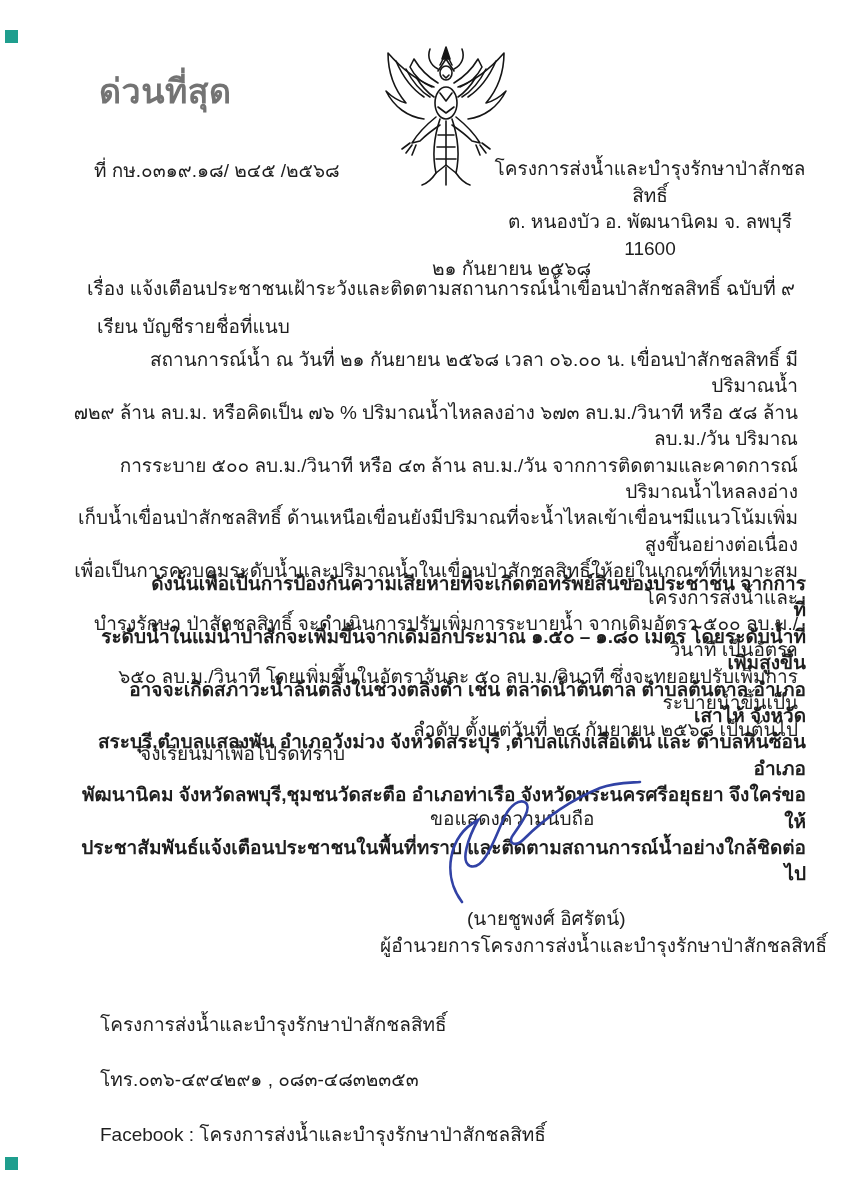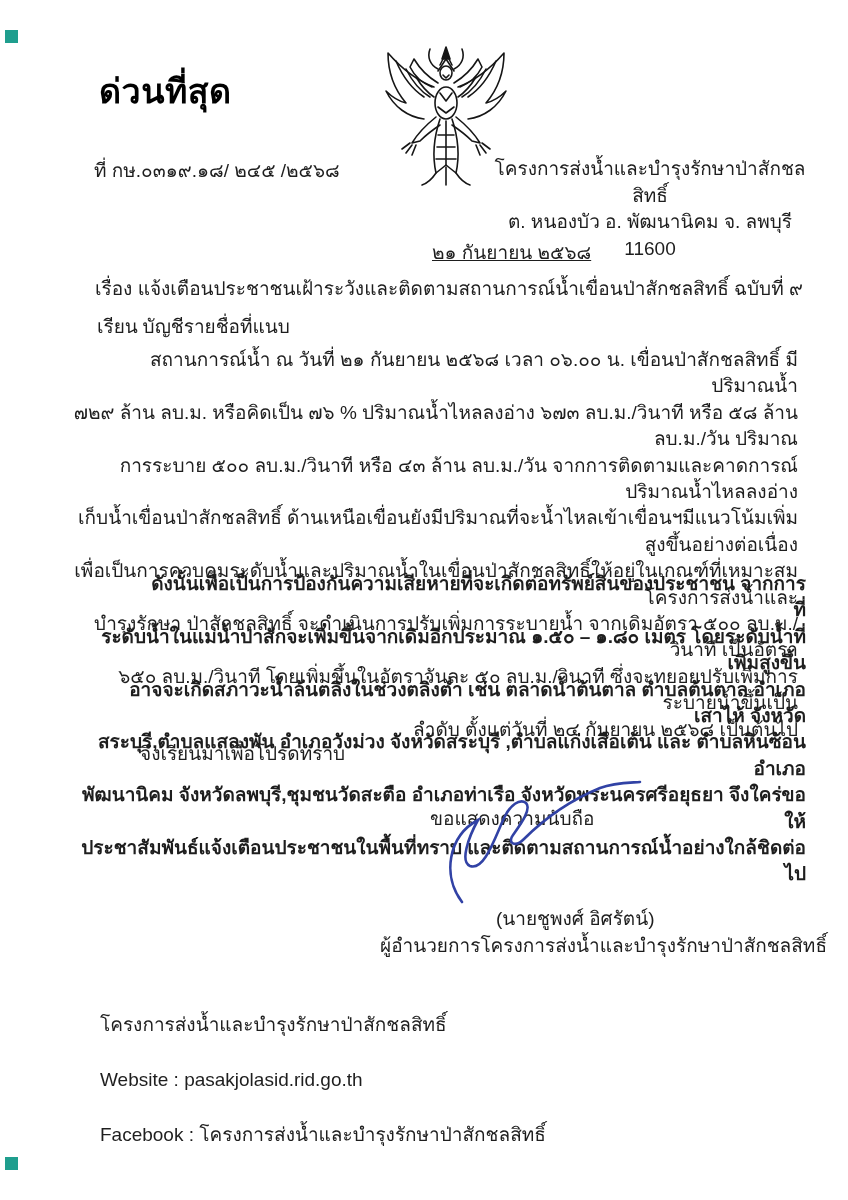--- a/index.html
+++ b/index.html
@@ -17,21 +17,21 @@
   .orgblock{width:312px;text-align:center;line-height:26.5px;font-size:19px;}
   .footerblock{line-height:27.6px;font-size:19px;white-space:pre-line;}
   svg{display:block;}
 </style>
 </head>
 <body>
 
 <div class="abs marker" style="left:5px;top:30px;background:#1f9e8e;"></div>
 <div class="abs marker" style="left:5px;top:1157px;background:#1f9e8e;"></div>
 
-<div class="abs urgent" style="left:99px;top:64px;color:#000000;">ด่วนที่สุด</div>
+<div class="abs urgent" style="left:99px;top:64px;color:#737373;">ด่วนที่สุด</div>
 
 <div class="abs" style="left:380px;top:44px;width:132px;height:146px;">
   <svg viewBox="0 0 132 144" width="132" height="146" aria-hidden="true">
     <g stroke="#161616" fill="none" stroke-width="1.6" stroke-linecap="round" stroke-linejoin="round">
       <path d="M66 2 L70 14 L62 14 Z" fill="#161616"></path>
       <path d="M60 20 L66 8 L72 20"></path>
       <path d="M58 26 L66 14 L74 26"></path>
       <ellipse cx="66" cy="28" rx="6" ry="7"></ellipse>
       <path d="M63 30 L66 33 L69 30"></path>
       <path d="M58 24 C50 20 47 12 50 4"></path>
@@ -61,23 +61,23 @@
   </svg>
 </div>
 
 <div class="abs t" style="left:94px;top:158px;">ที่ กษ.๐๓๑๙.๑๘/  ๒๔๕  /๒๕๖๘</div>
 
 <div class="abs orgblock" style="left:494px;top:156px;">
   <div>โครงการส่งน้ำและบำรุงรักษาป่าสักชลสิทธิ์</div>
   <div>ต. หนองบัว อ. พัฒนานิคม จ. ลพบุรี 11600</div>
 </div>
 
-<div class="abs t" style="left:432px;top:240px;text-decoration:underline;">๒๑  กันยายน ๒๕๖๘</div>
+<div class="abs t" style="left:432px;top:256px;">๒๑  กันยายน ๒๕๖๘</div>
 
-<div class="abs t" style="left:95px;top:276px;">เรื่อง  แจ้งเตือนประชาชนเฝ้าระวังและติดตามสถานการณ์น้ำเขื่อนป่าสักชลสิทธิ์ ฉบับที่ ๙</div>
+<div class="abs t" style="left:87px;top:276px;">เรื่อง  แจ้งเตือนประชาชนเฝ้าระวังและติดตามสถานการณ์น้ำเขื่อนป่าสักชลสิทธิ์ ฉบับที่ ๙</div>
 
 <div class="abs t" style="left:97px;top:314px;font-family:Liberation Serif, serif;">เรียน  บัญชีรายชื่อที่แนบ</div>
 
 <div class="abs t para" style="left:72px;top:347px;text-indent:73px;">สถานการณ์น้ำ ณ วันที่ ๒๑ กันยายน ๒๕๖๘ เวลา ๐๖.๐๐ น. เขื่อนป่าสักชลสิทธิ์ มีปริมาณน้ำ
 ๗๒๙ ล้าน ลบ.ม. หรือคิดเป็น ๗๖ % ปริมาณน้ำไหลลงอ่าง ๖๗๓ ลบ.ม./วินาที หรือ ๕๘ ล้าน ลบ.ม./วัน ปริมาณ
 การระบาย ๕๐๐ ลบ.ม./วินาที หรือ ๔๓ ล้าน ลบ.ม./วัน จากการติดตามและคาดการณ์ปริมาณน้ำไหลลงอ่าง
 เก็บน้ำเขื่อนป่าสักชลสิทธิ์ ด้านเหนือเขื่อนยังมีปริมาณที่จะน้ำไหลเข้าเขื่อนฯมีแนวโน้มเพิ่มสูงขึ้นอย่างต่อเนื่อง
 เพื่อเป็นการควบคุมระดับน้ำและปริมาณน้ำในเขื่อนป่าสักชลสิทธิ์ให้อยู่ในเกณฑ์ที่เหมาะสม โครงการส่งน้ำและ
 บำรุงรักษา ป่าสักชลสิทธิ์ จะดำเนินการปรับเพิ่มการระบายน้ำ จากเดิมอัตรา ๕๐๐ ลบ.ม./วินาที เป็นอัตรา
 ๖๕๐ ลบ.ม./วินาที โดยเพิ่มขึ้นในอัตราวันละ ๕๐ ลบ.ม./วินาที ซึ่งจะทยอยปรับเพิ่มการระบายน้ำขึ้นเป็น
@@ -93,20 +93,20 @@
 <div class="abs t" style="left:140px;top:741px;">จึงเรียนมาเพื่อโปรดทราบ</div>
 
 <div class="abs t" style="left:430px;top:806px;">ขอแสดงความนับถือ</div>
 
 <div class="abs" style="left:448px;top:780px;width:200px;height:128px;">
   <svg viewBox="0 0 200 126" width="200" height="126" aria-hidden="true">
     <path d="M14 122 C-6 96 0 56 30 40 C20 58 12 82 22 86 C36 91 46 60 56 38 C62 25 72 18 78 23 C84 29 72 45 65 55 C59 63 67 68 76 59 C92 43 118 22 152 8 C166 3 178 3 192 2" stroke="#3142a5" stroke-width="2.6" fill="none" stroke-linecap="round"></path>
   </svg>
 </div>
 
-<div class="abs t" style="left:467px;top:906px;margin-left:29px;">(นายชูพงศ์  อิศรัตน์)</div>
+<div class="abs t" style="left:467px;top:906px;">(นายชูพงศ์  อิศรัตน์)</div>
 <div class="abs t" style="left:380px;top:933px;">ผู้อำนวยการโครงการส่งน้ำและบำรุงรักษาป่าสักชลสิทธิ์</div>
 
 <div class="abs footerblock" style="left:100px;top:983px;">
   <div>โครงการส่งน้ำและบำรุงรักษาป่าสักชลสิทธิ์</div>
-  <div>Website : pasakjolasid.rid.go.th</div>
+  <div>โทร.๐๓๖-๔๙๔๒๙๑  , ๐๘๓-๔๘๓๒๓๕๓</div>
   <div>Facebook : โครงการส่งน้ำและบำรุงรักษาป่าสักชลสิทธิ์</div>
 </div>
 
 </body></html>

